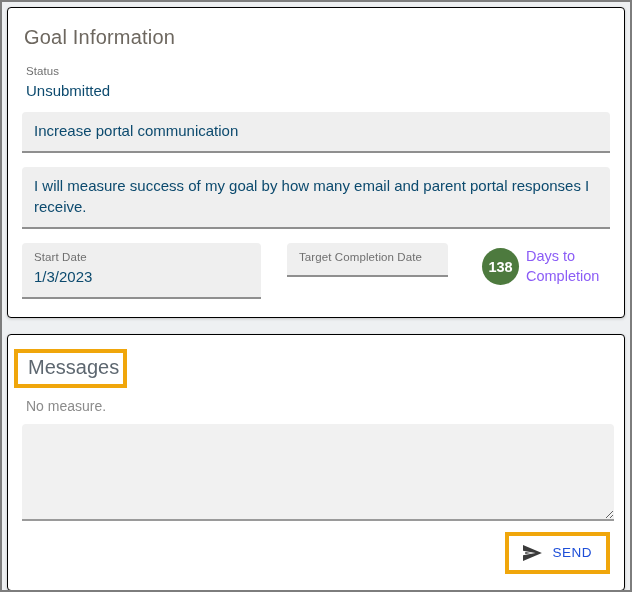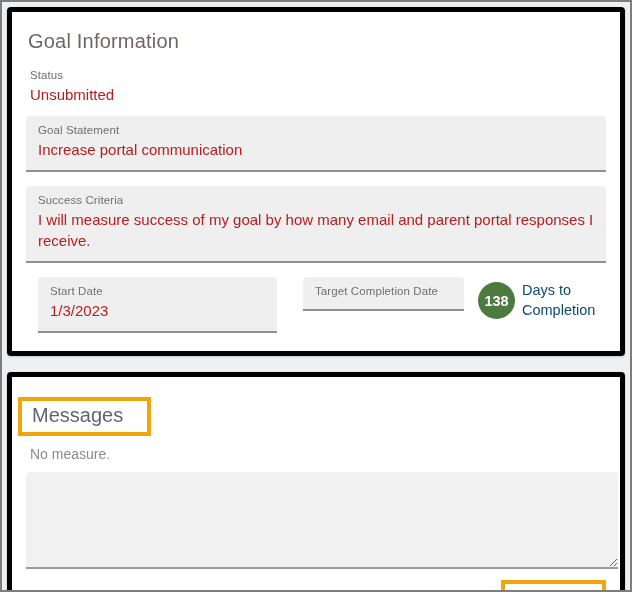--- a/index.html
+++ b/index.html
@@ -8,21 +8,21 @@
     font-family: "Liberation Sans", "DejaVu Sans", sans-serif;
     border: 2px solid #7d7d7d;
     background: #eef0f2;
     padding: 5px;
     display: flex;
     flex-direction: column;
     overflow: hidden;
   }
   .card {
     background: #ffffff;
-    border: 5px solid #000000;
+    border: 1px solid #000000;
     border-radius: 4px;
     box-shadow: 0 1px 3px rgba(0,0,0,0.18);
     padding: 12px 14px 16px 14px;
   }
   .card-goal { margin-bottom: 16px; }
   .card-messages { flex: 1; display: flex; flex-direction: column; }
 
   .card-title {
     font-size: 20px;
     font-weight: 400;
@@ -33,65 +33,65 @@
 
   .plain-field { margin: 16px 4px 10px 4px; }
   .field-label {
     font-size: 11.5px;
     color: #6f6f6f;
     margin-bottom: 3px;
     letter-spacing: 0.1px;
   }
   .field-value {
     font-size: 15px;
-    color: #b91c1c;
+    color: #0c4a6e;
     line-height: 1.45;
   }
 
   .filled-field {
     background: #efefef;
     border-bottom: 2px solid #8f8f8f;
     border-radius: 4px 4px 0 0;
     padding: 8px 12px 9px 12px;
     margin-bottom: 14px;
   }
 
   .dates-row { display: flex; align-items: flex-start; margin-bottom: 2px; }
-  .field-start   { width: 239px; margin-bottom: 0; margin-left: 12px; }
+  .field-start   { width: 239px; margin-bottom: 0; }
   .field-target  { width: 161px; margin-left: 26px; margin-bottom: 0; }
 
   .days-group {
     margin-left: auto;
     display: flex;
     align-items: center;
     padding-top: 4px;
   }
   .days-badge {
     width: 37px; height: 37px;
     border-radius: 50%;
     background: var(--badge-green, #4d7a3e);
     color: #ffffff;
     font-size: 14.5px;
     font-weight: bold;
     display: flex; align-items: center; justify-content: center;
     flex: 0 0 auto;
   }
   .days-label {
     font-size: 14.5px;
-    color: #0c4a6e;
+    color: #8b5cf6;
     line-height: 1.35;
     margin-left: 7px;
     width: 84px;
   }
 
   .messages-title-highlight {
     display: inline-block;
     border: 4px solid var(--accent-orange, #f0a60b);
-    padding: 3px 24px 5px 10px;
-    margin: 8px 0 8px -8px;
+    padding: 3px 4px 5px 10px;
+    margin: 2px 0 8px -8px;
     align-self: flex-start;
   }
   .messages-title {
     font-size: 20px;
     font-weight: 400;
     color: #5d6770;
     margin: 0;
   }
   .no-messages {
     font-size: 14px;
@@ -145,26 +145,24 @@
 
 <section class="card card-goal">
   <h1 class="card-title">Goal Information</h1>
 
   <div class="plain-field">
     <div class="field-label">Status</div>
     <div class="field-value">Unsubmitted</div>
   </div>
 
   <div class="filled-field">
-    <div class="field-label">Goal Statement</div>
     <div class="field-value">Increase portal communication</div>
   </div>
 
   <div class="filled-field">
-    <div class="field-label">Success Criteria</div>
     <div class="field-value">I will measure success of my goal by how many email and parent portal responses I receive.</div>
   </div>
 
   <div class="dates-row">
     <div class="filled-field field-start">
       <div class="field-label">Start Date</div>
       <div class="field-value">1/3/2023</div>
     </div>
 
     <div class="filled-field field-target">

